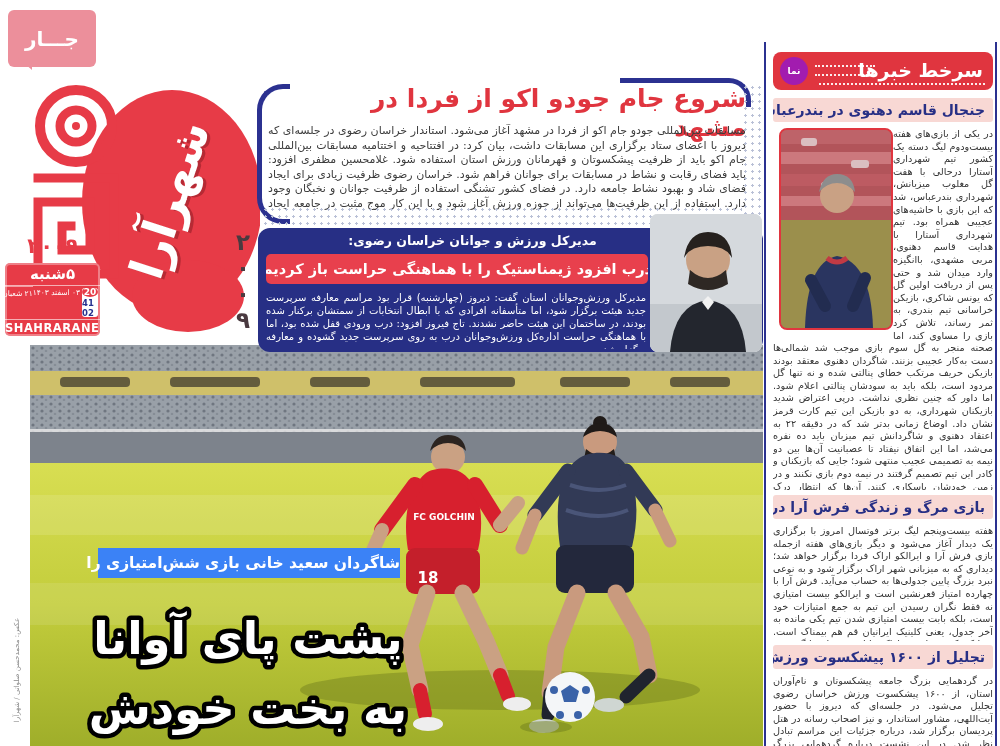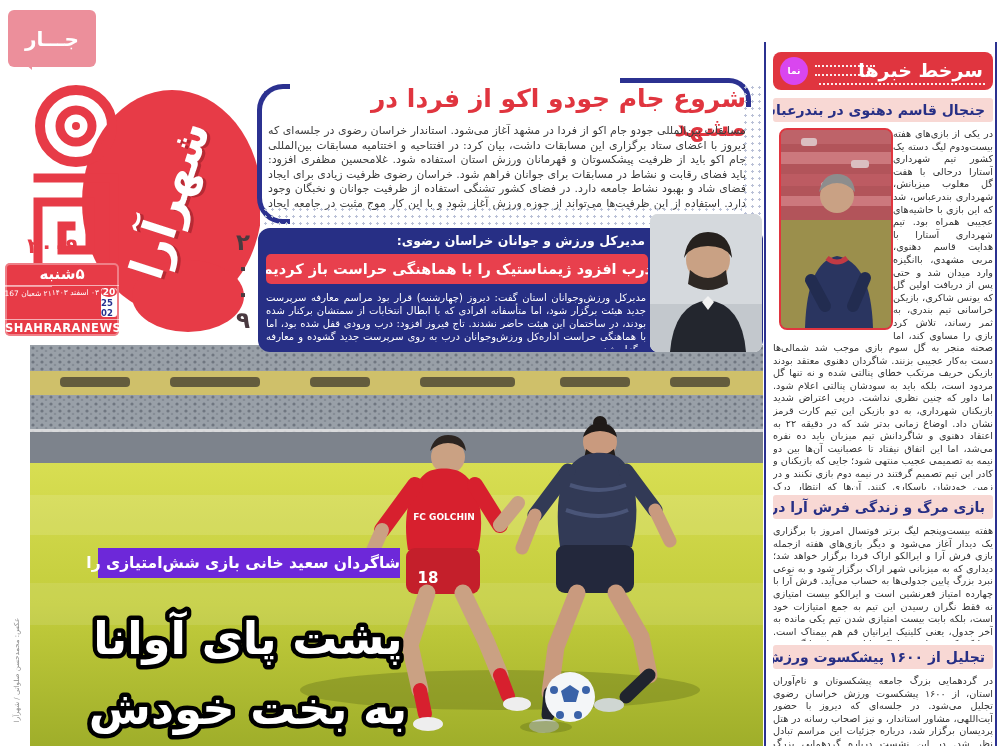--- a/index.html
+++ b/index.html
@@ -10,21 +10,21 @@
   }
   .abs{position:absolute;}
   
   .supp-tab{left:8px;top:10px;width:88px;height:57px;background:#ec8f9b;border-radius:6px;
     color:#fff;font-weight:bold;font-size:20px;display:flex;align-items:center;justify-content:center;}
   .supp-tab-tail{left:16px;top:56px;width:0;height:0;border-right:16px solid #ec8f9b;border-bottom:14px solid transparent;}
   .issue-vert{left:224px;top:220px;width:32px;height:122px;writing-mode:vertical-rl;text-orientation:upright;
     font-size:23px;font-weight:bold;color:#4a3a40;letter-spacing:5px;text-align:center;}
   .issue-horiz{left:4px;top:234px;width:98px;color:#e73b47;font-size:21px;font-weight:bold;
     text-align:center;letter-spacing:9px;}
-  .date-box{left:5px;top:263px;width:114px;height:73px;background:#e73b47;border-radius:5px;
+  .date-box{left:5px;top:263px;width:95px;height:73px;background:#e73b47;border-radius:5px;
     color:#fff;overflow:hidden;box-shadow:inset 0 0 0 2px rgba(255,255,255,.35);}
   .db-weekday{height:22px;line-height:23px;text-align:center;font-weight:bold;font-size:15px;border-bottom:1px solid rgba(255,255,255,.6);}
   .db-mid{display:flex;height:33px;border-bottom:1px solid rgba(255,255,255,.6);}
   .db-greg{width:36px;background:#fff;margin:2px;border-radius:3px;display:flex;flex-direction:column;align-items:center;justify-content:center;}
   .db-circle{width:16px;height:16px;border-radius:50%;background:#e73b47;color:#fff;font-size:9px;font-weight:bold;
     display:flex;align-items:center;justify-content:center;}
   .db-gm{direction:ltr;color:#27318f;font-weight:bold;font-size:8.5px;margin-top:1px;}
   .db-rows{flex:1;display:flex;flex-direction:row;justify-content:center;}
   .db-row{font-size:7.5px;text-align:center;line-height:13px;white-space:nowrap;}
   .db-row + .db-row{border-top:1px solid rgba(255,255,255,.5);}
@@ -34,39 +34,39 @@
   .bracket-tr{left:620px;top:78px;width:126px;height:24px;border-width:5px 5px 0 0;border-top-right-radius:22px;}
   .bracket-l{left:257px;top:84px;width:28px;height:130px;border-width:5px 0 5px 5px;border-top-left-radius:26px;border-bottom-left-radius:26px;}
   .judo-headline{left:300px;top:84px;width:446px;color:#e0353f;font-size:25px;font-weight:bold;text-align:right;letter-spacing:-.5px;}
   .judo-body{left:268px;top:124px;width:478px;height:88px;font-size:11px;line-height:14.6px;color:#3b3b3b;
     text-align:justify;overflow:hidden;}
   .dots{background-image:radial-gradient(circle,#b9c0d6 1.1px,transparent 1.4px);background-size:7px 7px;}
   .dots-h{left:262px;top:206px;width:480px;height:20px;}
   .dots-v{left:742px;top:84px;width:21px;height:142px;}
   
   .gym-box{left:258px;top:228px;width:505px;height:124px;background:#272f85;border-radius:12px;z-index:2;}
-  .gym-kicker{left:300px;top:233px;width:345px;color:#fff;font-size:12.5px;font-weight:bold;text-align:right;z-index:4;}
+  .gym-kicker{left:300px;top:233px;width:345px;color:#fff;font-size:12.5px;font-weight:bold;text-align:center;z-index:4;}
   .gym-strip{left:266px;top:254px;width:382px;height:30px;background:#e8404d;border-radius:5px;z-index:4;
     color:#fff;font-weight:bold;font-size:14.5px;display:flex;align-items:center;justify-content:center;letter-spacing:-.3px;white-space:nowrap;overflow:hidden;}
   .gym-body{left:266px;top:291px;width:380px;height:58px;color:#fff;font-size:10px;line-height:13px;text-align:justify;overflow:hidden;z-index:4;}
   .gym-photo{left:650px;top:214px;width:112px;height:138px;border-radius:8px;overflow:hidden;z-index:3;background:#d9dde0;}
   
   .match-photo{left:30px;top:345px;width:733px;height:401px;z-index:1;overflow:hidden;text-align:right;}
-  .cap{background:#6d28d9;color:#fff;font-weight:bold;font-size:15.5px;text-align:center;line-height:30px;height:30px;z-index:5;white-space:nowrap;}
+  .cap{background:#3b82f6;color:#fff;font-weight:bold;font-size:15.5px;text-align:center;line-height:30px;height:30px;z-index:5;white-space:nowrap;}
   .cap1{left:98px;top:548px;width:302px;}
   .cap2{left:118px;top:581px;width:266px;}
   .big-title{left:18px;top:606px;width:460px;height:140px;z-index:6;}
   .big-title text{font-family:"DejaVu Sans",sans-serif;font-weight:bold;font-size:45px;fill:#fff;stroke:#000;stroke-width:9px;
     paint-order:stroke;stroke-linejoin:round;text-anchor:middle;}
   .photo-credit{left:-56px;top:664px;width:150px;height:12px;transform:rotate(-90deg);font-size:7px;color:#8a8a8a;text-align:center;}
   
   .divider{left:764px;top:42px;width:2px;height:704px;background:#2b3190;}
   .edge-line{left:995px;top:42px;width:2px;height:704px;background:#2b3190;}
   .sb-header{left:773px;top:52px;width:220px;height:38px;background:#e0353f;border-radius:8px;}
-  .sb-badge{position:absolute;left:7px;top:5px;width:28px;height:28px;border-radius:50%;background:#d946ef;color:#fff;
+  .sb-badge{position:absolute;left:7px;top:5px;width:28px;height:28px;border-radius:50%;background:#a21caf;color:#fff;
     font-size:9px;font-weight:bold;display:flex;align-items:center;justify-content:center;}
   .sb-title{position:absolute;right:10px;top:7px;color:#fff;font-size:19px;font-weight:bold;letter-spacing:-.5px;text-align:right;}
   .sb-dotline{position:absolute;border-top:2px dotted rgba(255,255,255,.9);}
   .sb-dot1{left:42px;right:118px;top:13px;}
   .sb-dot2{left:42px;right:118px;top:22px;}
   .sb-dot3{left:46px;right:8px;top:31px;}
   .sb-band{left:773px;width:220px;height:24px;background:#f8d8d4;border-radius:3px;color:#272f85;font-weight:bold;
     font-size:14px;line-height:24px;padding-right:8px;box-sizing:border-box;white-space:nowrap;overflow:hidden;}
   .band1{top:98px;} .band2{top:495px;text-align:center;} .band3{top:645px;}
   .sb-story{left:773px;width:220px;color:#333;font-size:9.7px;line-height:12.6px;text-align:justify;overflow:hidden;}
@@ -104,21 +104,21 @@
   </svg>
 
   <div class="abs issue-vert">۲۰۰۹</div>
   <div class="abs issue-horiz">۲۰۰۹</div>
 
   <div class="abs date-box">
     <div class="db-weekday">۵شنبه</div>
     <div class="db-mid">
       <div class="db-greg">
         <div class="db-circle">20</div>
-        <div class="db-gm">25 02</div>
+        <div class="db-gm">41 02</div>
       </div>
       <div class="db-rows">
         <div class="db-row">۰۳ اسفند ۱۴۰۳</div>
         <div class="db-row">۲۱ شعبان 1167</div>
       </div>
     </div>
     <div class="db-site">SHAHRARANEWS.IR</div>
   </div>
 
   <div class="abs bracket bracket-tr"></div>

